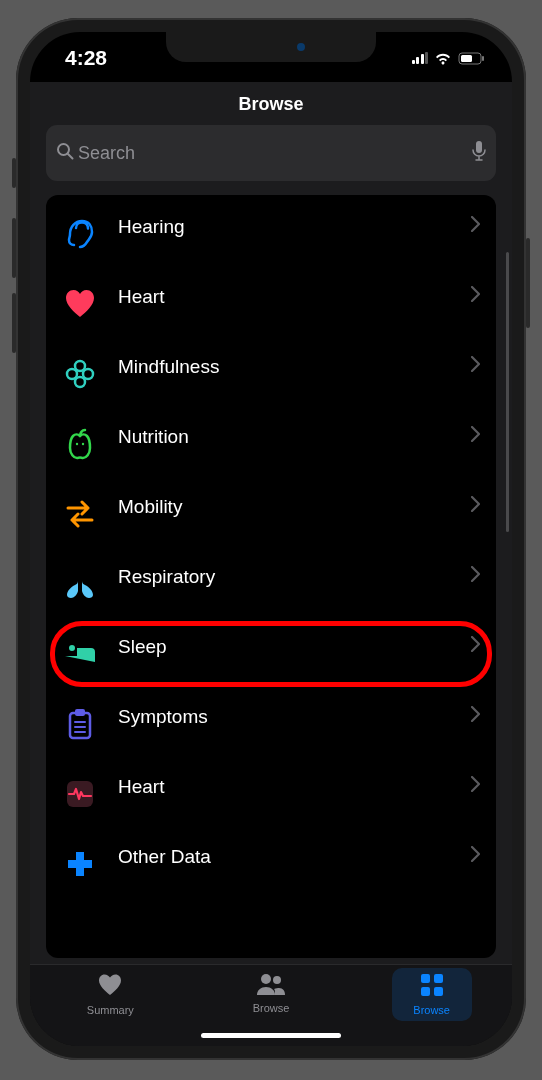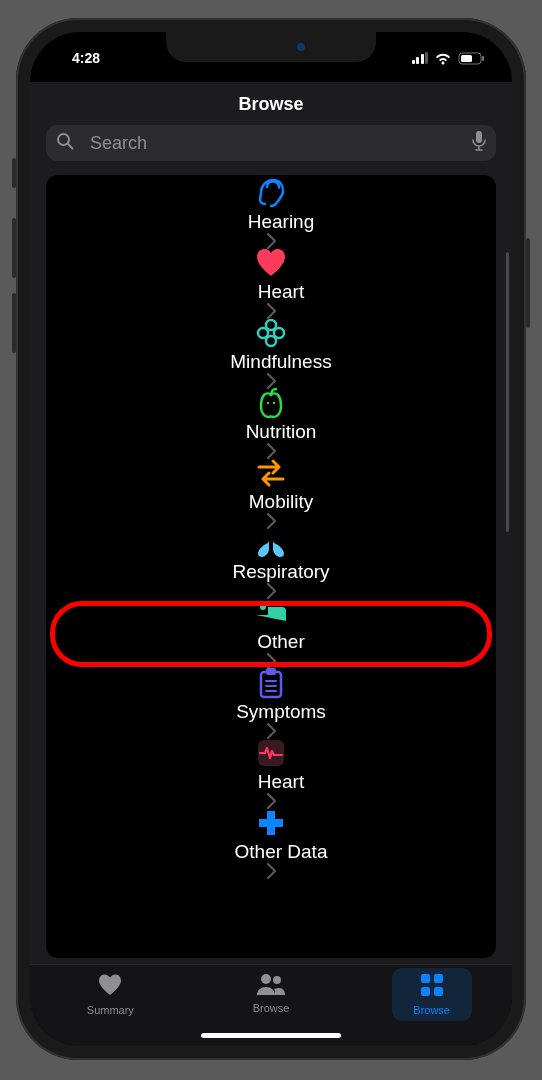--- a/index.html
+++ b/index.html
@@ -56,30 +56,30 @@
     .notch-dot {
       width: 8px;
       height: 8px;
       border-radius: 50%;
       background: #0a3a6a;
       margin-left: 60px;
     }
     .status-bar {
       position: absolute;
       top: 0;
-      left: 16px;
+      left: 9px;
       right: 0;
       height: 44px;
       display: flex;
       justify-content: space-between;
       align-items: center;
       padding: 8px 26px 0;
       color: #fff;
       font-weight: 600;
-      font-size: 14px;
+      font-size: 21px;
       z-index: 5;
     }
     .status-right {
       display: flex;
       align-items: center;
       gap: 6px;
     }
     .signal-bars {
       display: flex;
       align-items: flex-end;
@@ -112,25 +112,25 @@
     }
     .header-title {
       color: #fff;
       font-size: 18px;
       font-weight: 600;
     }
     .search-bar {
       margin: 0 16px;
       background: #2c2c2e;
       border-radius: 11px;
-      height: 36px;
+      height: 56px;
       display: flex;
       align-items: center;
       padding: 13px 10px;
-      gap: 16px;
+      gap: 4px;
     }
     .search-icon { color: #8e8e93; flex-shrink: 0; }
     .search-input {
       flex: 1;
       background: transparent;
       border: none;
       color: #fff;
       font-size: 18px;
       outline: none;
     }
@@ -146,23 +146,21 @@
     }
     .list-item {
       display: flex;
       align-items: center;
       height: 70px;
       padding: 0 16px;
       position: relative;
     }
     .list-item-inner {
       display: flex;
-      align-items: center;
       width: 100%;
-      flex-direction: column;
     }
     .item-icon {
       width: 36px;
       height: 36px;
       display: flex;
       align-items: center;
       justify-content: center;
       flex-shrink: 0;
     }
     .item-label {
@@ -391,21 +389,21 @@
         </div>
 
         <div class="list-item">
           <div class="highlight-ring"></div>
           <div class="list-item-inner">
             <span class="item-icon">
               <svg width="34" height="24" viewBox="0 0 34 24">
                   <path d="M2 4 v16 M2 14 h30 v6 M32 14 v-4 a4 4 0 0 0-4-4 h-14 v8 M6 6 a3 3 0 0 1 6 0 a3 3 0 0 1-6 0" fill="#30d0a8"></path>
                 </svg>
             </span>
-            <span class="item-label">Other</span>
+            <span class="item-label">Sleep</span>
             <span class="chevron"><svg width="9" height="16" viewBox="0 0 9 16">
                   <path d="M1 1 l7 7 -7 7" fill="none" stroke="currentColor" stroke-width="2.2" stroke-linecap="round" stroke-linejoin="round"></path>
                 </svg></span>
           </div>
         </div>
 
         <div class="list-item">
           <div class="list-item-inner">
             <span class="item-icon">
               <svg width="26" height="32" viewBox="0 0 26 32">

